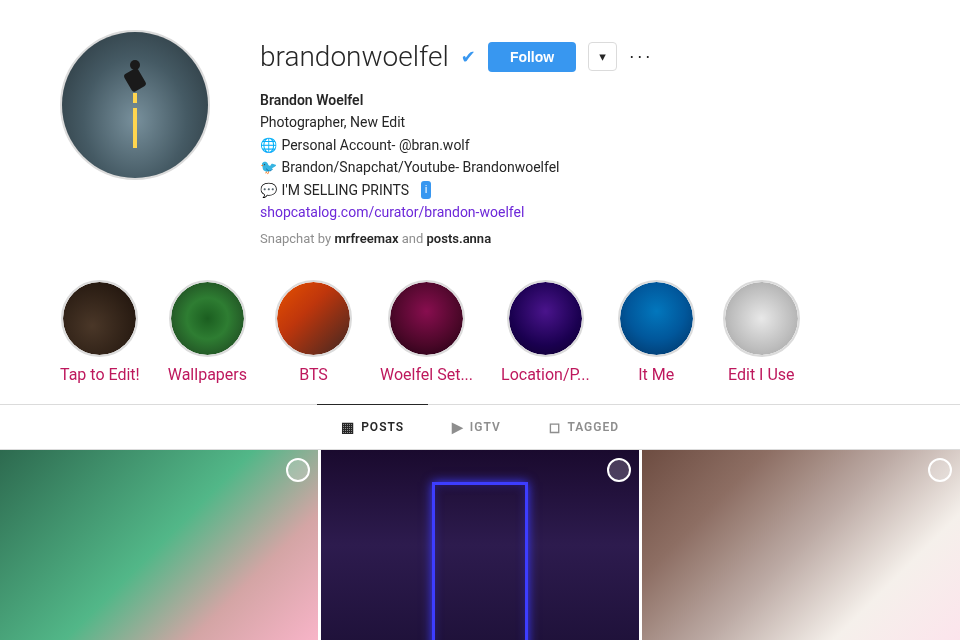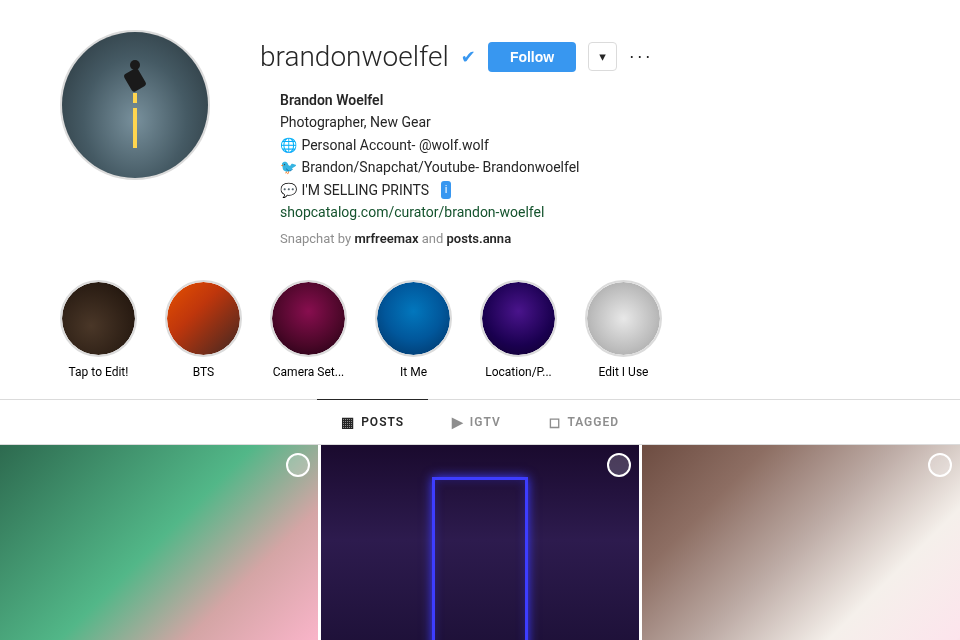--- a/index.html
+++ b/index.html
@@ -152,35 +152,34 @@
     .stat-item {
       font-size: 15px;
     }
     .stat-value {
       font-weight: 600;
     }
 
     
     .bio {
       line-height: 1.6;
-      margin-left: 20px;
     }
     .bio-name {
       font-weight: 600;
       font-size: 14px;
     }
     .bio-line {
       font-size: 14px;
       color: #262626;
       display: flex;
       align-items: center;
       gap: 4px;
     }
     .bio-link {
-      color: #14532d;
+      color: #6d28d9;
       text-decoration: none;
       font-size: 14px;
     }
     .followed-by {
       font-size: 13px;
       color: #8e8e8e;
       margin-top: 6px;
     }
     .followed-by a {
       color: #262626;
@@ -218,22 +217,22 @@
       border-radius: 50%;
     }
     .h1-bg { background: radial-gradient(circle at 40% 60%, #4a3728 0%, #2d1f15 60%, #1a0f09 100%); }
     .h2-bg { background: radial-gradient(circle at 50% 50%, #1b5e20 0%, #2e7d32 40%, #1a3a1c 100%); }
     .h3-bg { background: linear-gradient(135deg, #e65100 0%, #bf360c 40%, #3e2723 100%); }
     .h4-bg { background: radial-gradient(circle at 50% 40%, #880e4f 0%, #4a0728 60%, #1a0010 100%); }
     .h5-bg { background: radial-gradient(circle at 50% 40%, #4a148c 0%, #1a0050 60%, #0d0026 100%); }
     .h6-bg { background: radial-gradient(circle at 50% 40%, #0277bd 0%, #01579b 50%, #023060 100%); }
     .h7-bg { background: radial-gradient(circle at 50% 50%, #e8e8e8 0%, #bdbdbd 60%, #9e9e9e 100%); }
     .highlight-label {
-      font-size: 12px;
-      color: #000000;
+      font-size: 16px;
+      color: #be185d;
       text-align: center;
     }
 
     
     .tabs-section {
       display: flex;
       justify-content: center;
       gap: 0;
       border-bottom: 1px solid #dbdbdb;
     }
@@ -336,24 +335,24 @@
         <span class="username">brandonwoelfel</span>
         <span class="verified-icon">✔</span>
         <button class="btn-follow">Follow</button>
         <button class="btn-dropdown">▾</button>
         <button class="btn-more">···</button>
       </div>
 
 
       <div class="bio">
         <div class="bio-name">Brandon Woelfel</div>
-        <div class="bio-line">Photographer, New Gear</div>
+        <div class="bio-line">Photographer, New Edit</div>
         <div class="bio-line">
           <span>🌐</span>
-          <span>Personal Account- @wolf.wolf</span>
+          <span>Personal Account- @bran.wolf</span>
         </div>
         <div class="bio-line">
           <span>🐦</span>
           <span>Brandon/Snapchat/Youtube- Brandonwoelfel</span>
         </div>
         <div class="bio-line">
           <span>💬</span>
           <span>I'M SELLING PRINTS</span>
           &nbsp;<span style="background:#3897f0;color:#fff;border-radius:3px;font-size:11px;padding:0 4px;">i</span>
         </div>
@@ -370,41 +369,47 @@
   <div class="highlights-section">
     <div class="highlights-row" id="highlights-row">
     <div class="highlight-item">
       <div class="highlight-circle">
         <div class="highlight-img h1-bg"></div>
       </div>
       <span class="highlight-label">Tap to Edit!</span>
     </div>
         <div class="highlight-item">
       <div class="highlight-circle">
+        <div class="highlight-img h2-bg"></div>
+      </div>
+      <span class="highlight-label">Wallpapers</span>
+    </div>
+        <div class="highlight-item">
+      <div class="highlight-circle">
         <div class="highlight-img h3-bg"></div>
       </div>
       <span class="highlight-label">BTS</span>
     </div>
         <div class="highlight-item">
       <div class="highlight-circle">
         <div class="highlight-img h4-bg"></div>
       </div>
-      <span class="highlight-label">Camera Set...</span>
+      <span class="highlight-label">Woelfel Set...</span>
+    </div>
+        <div class="highlight-item">
+      <div class="highlight-circle">
+        <div class="highlight-img h5-bg"></div>
+      </div>
+      <span class="highlight-label">Location/P...</span>
     </div>
         <div class="highlight-item">
       <div class="highlight-circle">
         <div class="highlight-img h6-bg"></div>
       </div>
       <span class="highlight-label">It Me</span>
-    </div>
-        <div class="highlight-item">
-      <div class="highlight-circle">
-        <div class="highlight-img h5-bg"></div>
-      </div>
-      <span class="highlight-label">Location/P...</span>
     </div>
         <div class="highlight-item">
       <div class="highlight-circle">
         <div class="highlight-img h7-bg"></div>
       </div>
       <span class="highlight-label">Edit I Use</span>
     </div>
       </div>
   </div>
 

